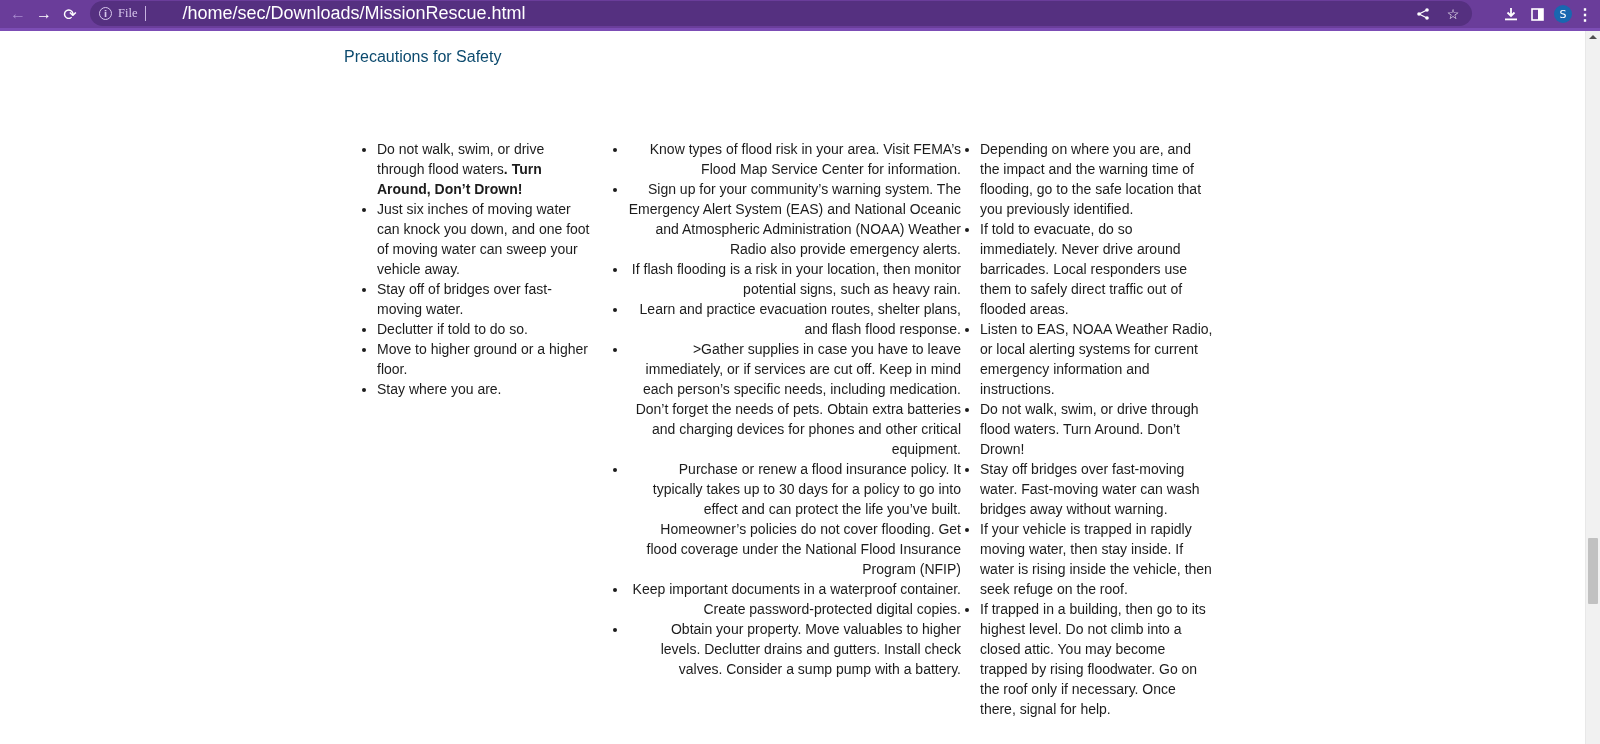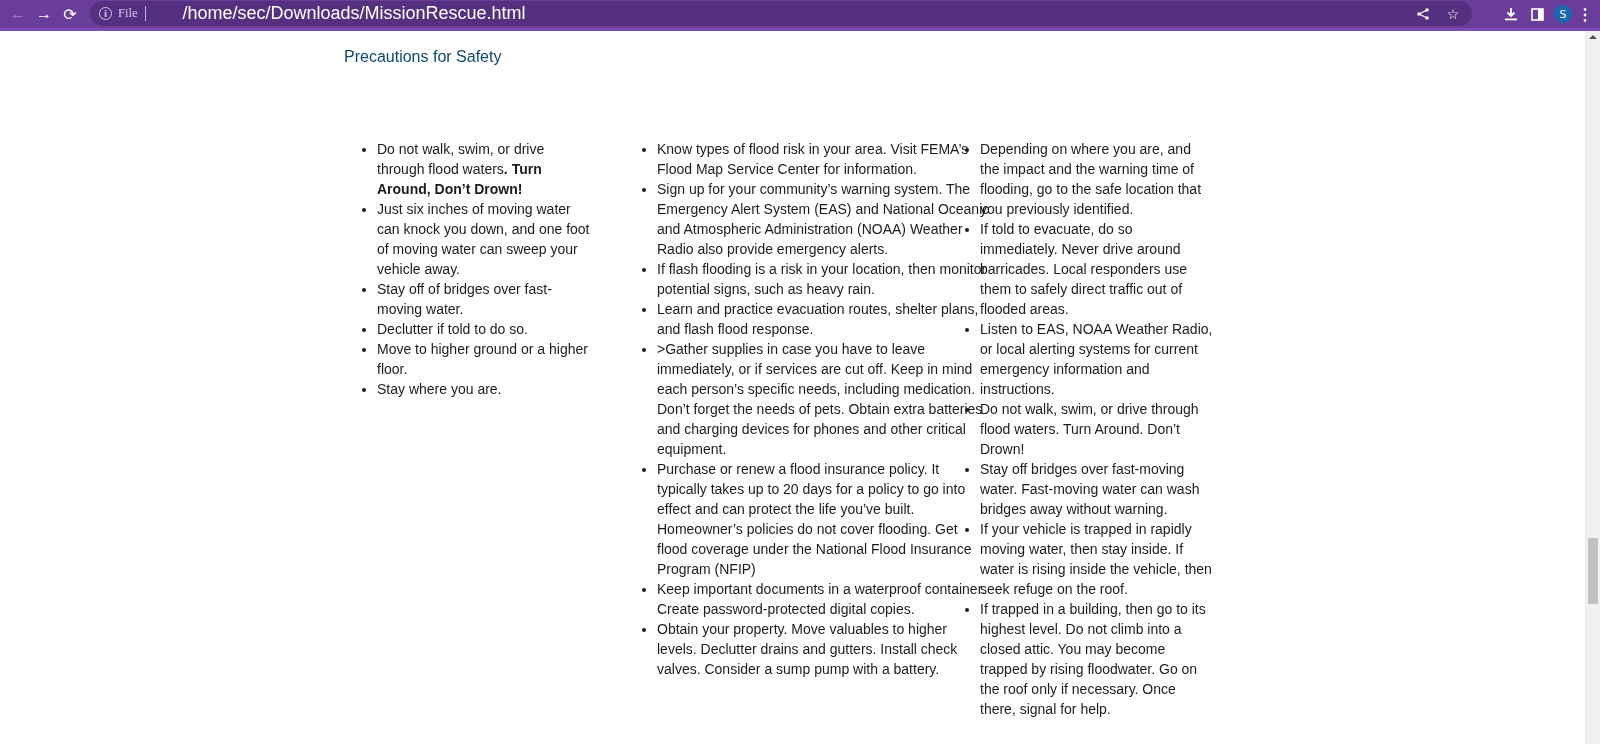--- a/index.html
+++ b/index.html
@@ -48,21 +48,21 @@
     .content { position: absolute; left: 0; top: 31px; width: 1585px; height: 713px; overflow: hidden; }
     .page-title {
       position: absolute; left: 344px; top: 17px;
       font-size: 16px; font-weight: normal; color: #0c4a6e;
     }
     .columns { position: absolute; top: 99px; left: 0; width: 1585px; }
     .col { position: absolute; top: 0; margin-top: 9px; }
     .col ul { list-style: disc; padding-left: 32px; }
     .col li { font-size: 14px; line-height: 20px; color: #1c1c1c; }
     .col1 { left: 345px; width: 250px; }
-    .col2 { left: 625px; width: 365px; }
+    .col2 { left: 596px; width: 365px; text-align: right; }
     .col3 { left: 948px; width: 265px; }
     b { font-weight: bold; }
 
     .scrollbar {
       position: absolute; right: 0; top: 31px; width: 15px; height: 713px; background: #f1f1f1;
       border-left: 1px solid #e8e8e8;
     }
     .scroll-up {
       position: absolute; top: 4px; left: 3px; width: 0; height: 0;
       border-left: 4px solid transparent; border-right: 4px solid transparent; border-bottom: 4px solid #505050;
@@ -138,21 +138,21 @@
       </ul>
     </div>
 
     <div class="col col2">
       <ul>
         <li>Know types of flood risk in your area. Visit FEMA’s Flood Map Service Center for information.</li>
         <li>Sign up for your community’s warning system. The Emergency Alert System (EAS) and National Oceanic and Atmospheric Administration (NOAA) Weather Radio also provide emergency alerts.</li>
         <li>If flash flooding is a risk in your location, then monitor potential signs, such as heavy rain.</li>
         <li>Learn and practice evacuation routes, shelter plans, and flash flood response.</li>
         <li>&gt;Gather supplies in case you have to leave immediately, or if services are cut off. Keep in mind each person’s specific needs, including medication. Don’t forget the needs of pets. Obtain extra batteries and charging devices for phones and other critical equipment.</li>
-        <li>Purchase or renew a flood insurance policy. It typically takes up to 20 days for a policy to go into effect and can protect the life you’ve built. Homeowner’s policies do not cover flooding. Get flood coverage under the National Flood Insurance Program (NFIP)</li>
+        <li>Purchase or renew a flood insurance policy. It typically takes up to 30 days for a policy to go into effect and can protect the life you’ve built. Homeowner’s policies do not cover flooding. Get flood coverage under the National Flood Insurance Program (NFIP)</li>
         <li>Keep important documents in a waterproof container. Create password-protected digital copies.</li>
         <li>Obtain your property. Move valuables to higher levels. Declutter drains and gutters. Install check valves. Consider a sump pump with a battery.</li>
       </ul>
     </div>
 
     <div class="col col3">
       <ul>
         <li>Depending on where you are, and the impact and the warning time of flooding, go to the safe location that you previously identified.</li>
         <li>If told to evacuate, do so immediately. Never drive around barricades. Local responders use them to safely direct traffic out of flooded areas.</li>
         <li>Listen to EAS, NOAA Weather Radio, or local alerting systems for current emergency information and instructions.</li>

